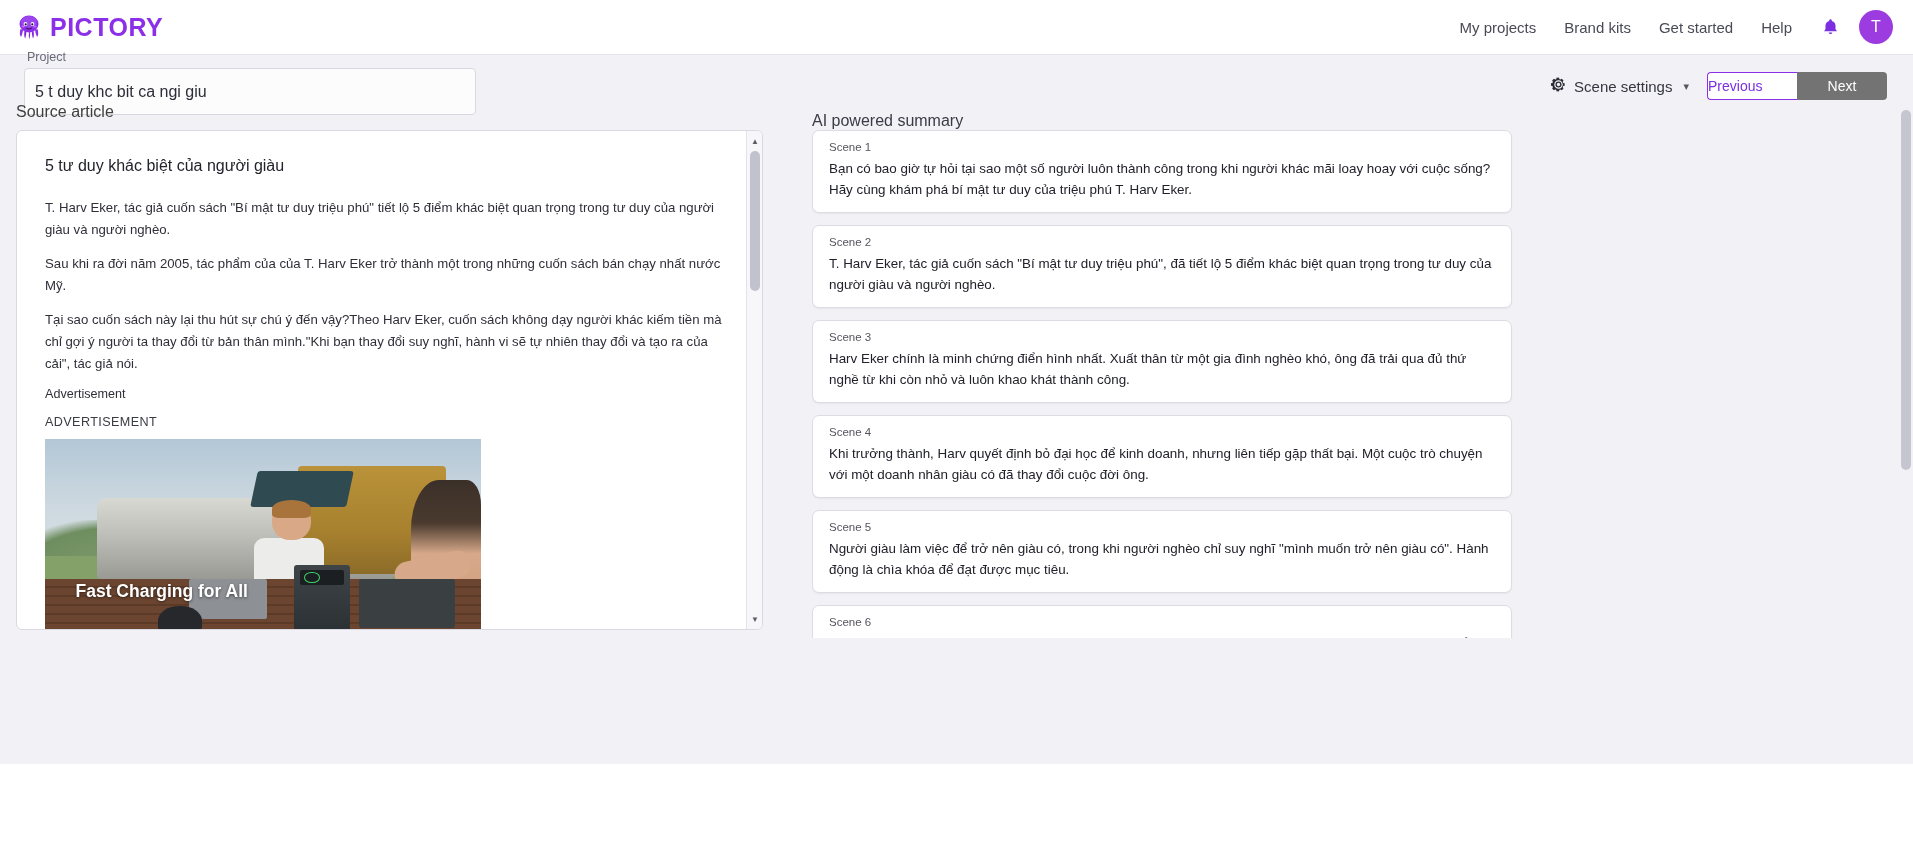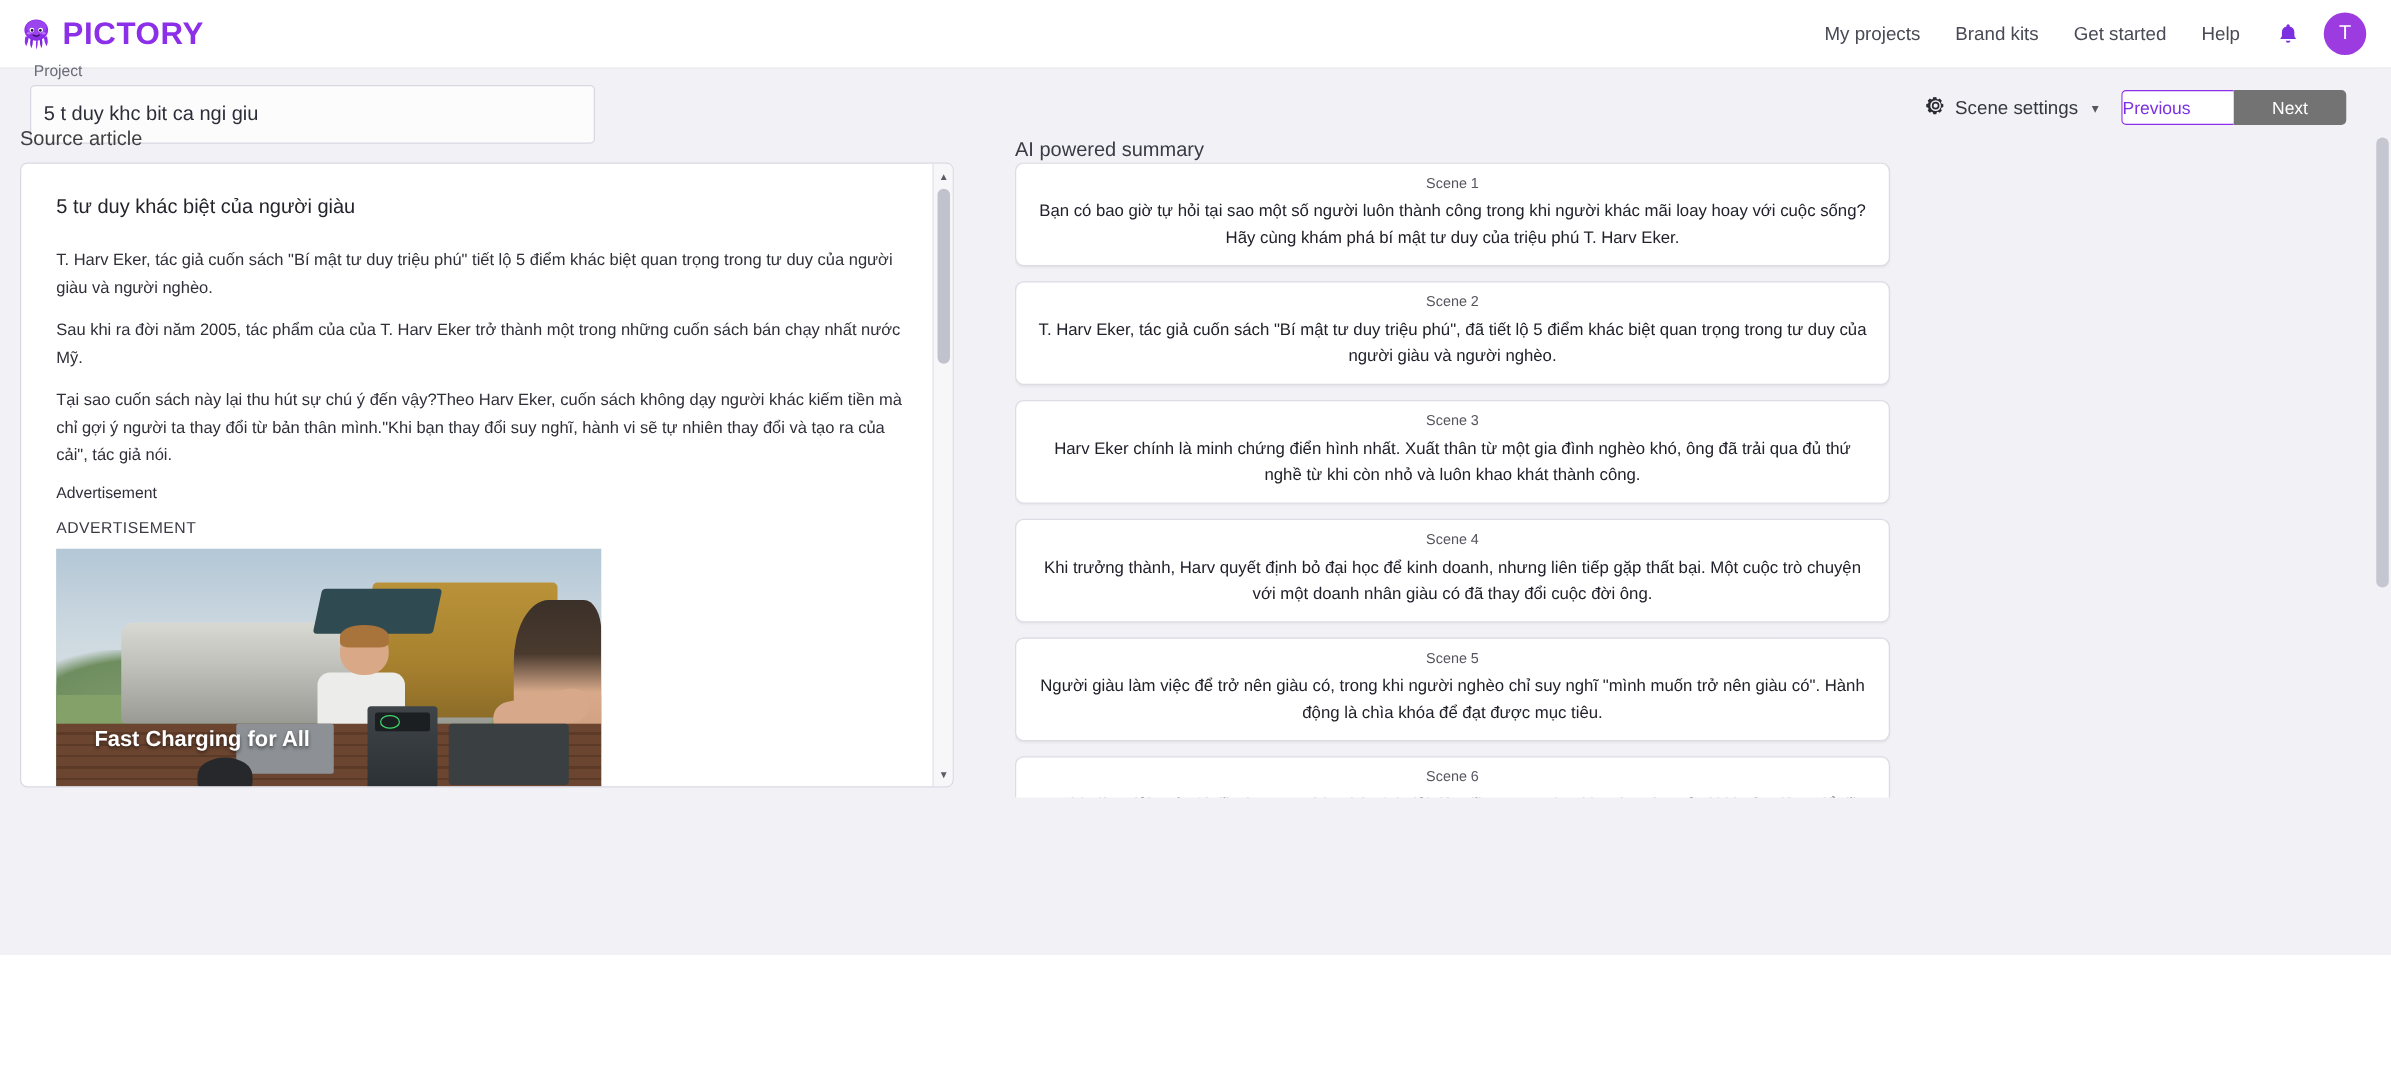--- a/index.html
+++ b/index.html
@@ -42,21 +42,21 @@
   .project-label { font-size: 12.5px; color: #6b6b78; margin-bottom: 4px; padding-left: 3px; }
   .project-input {
     width: 452px; height: 47px;
     border: 1px solid #d8d8e2; border-radius: 4px;
     background: #fcfcfd; color: #2d2d38; font-size: 16px;
     padding: 0 10px; outline: none;
     font-family: "Liberation Sans", sans-serif;
   }
 
   
-  .toolbar { position: absolute; right: 36px; top: 72px; display: flex; align-items: center; }
+  .toolbar { position: absolute; right: 26px; top: 72px; display: flex; align-items: center; }
   .scene-settings {
     display: flex; align-items: center; gap: 7px;
     font-size: 15px; color: #36363f; cursor: pointer; margin-right: 18px;
   }
   .chev { font-size: 11px; color: #56565f; margin-left: 4px; }
   .btn-group { display: flex; }
   .btn-prev {
     width: 90px; height: 28px; line-height: 26px; text-align: left;
     border: 1px solid #8b2fe8; border-right: none;
     border-radius: 4px 0 0 4px;
@@ -150,21 +150,21 @@
   .src-sb-up { top: 2px; }
   .src-sb-down { bottom: 2px; }
   .src-sb-thumb {
     position: absolute; left: 3px; top: 20px; width: 10px; height: 140px;
     background: #c2c2cc; border-radius: 5px; cursor: pointer;
   }
 
   
   .summary-panel {
     position: absolute; left: 812px; top: 130px;
-    width: 1085px; height: 508px; overflow: hidden; text-align: center;
+    width: 1085px; height: 508px; overflow: hidden;
   }
   .scene-list { position: absolute; left: 0; top: 0; width: 1060px; }
   .scene-card {
     background: #fff; border: 1px solid #dcdce5; border-radius: 7px;
     margin-bottom: 12px; padding: 10px 16px 12px 16px;
     box-shadow: 0 1px 2px rgba(0,0,0,.05);
     width: 700px;
   }
   .scene-label { font-size: 11.5px; color: #55555f; margin-bottom: 5px; }
   .scene-text { font-size: 13.4px; line-height: 21px; color: #21212b; }

